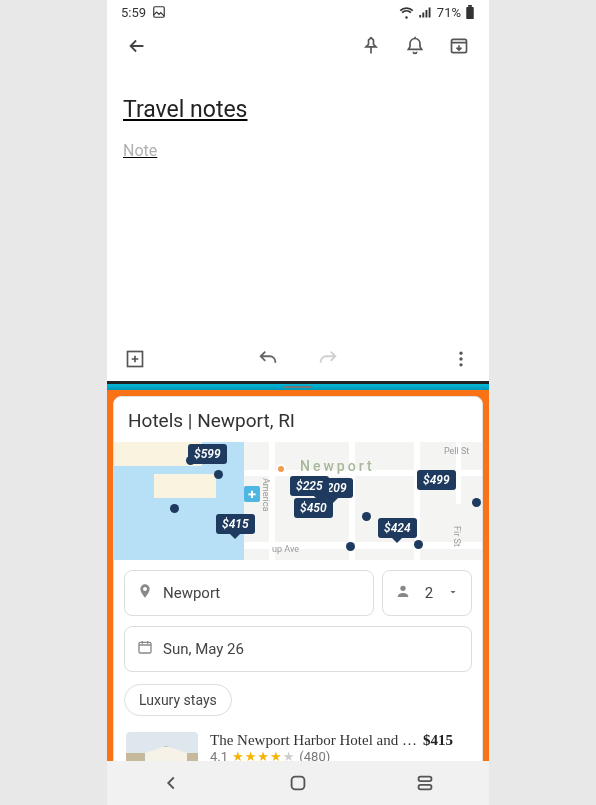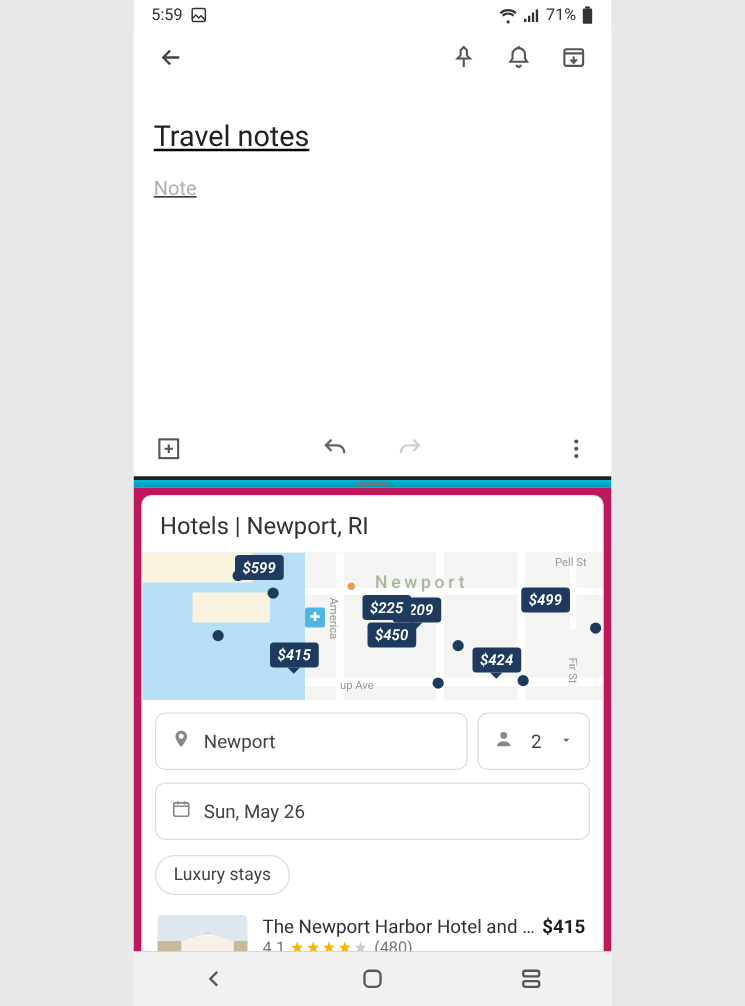--- a/index.html
+++ b/index.html
@@ -90,21 +90,21 @@
     position:absolute;
     left:50%; top:2px;
     width:28px; height:2px;
     background:#777;
     border-radius:2px;
     transform:translateX(-50%);
   }
   
   .hotels-pane {
     flex:1;
-    background:#be185d;
+    background:#f97316;
     overflow:hidden;
     position:relative;
   }
   .hotels-card {
     margin: 6px 6px 0 6px;
     background:#fff;
     border:1px solid #e0e0e0;
     border-radius:8px 8px 0 0;
     overflow:hidden;
   }
@@ -425,21 +425,21 @@
           </div>
         </div>
         <div class="chips-row">
           <div class="chip">Luxury stays</div>
         </div>
       </div>
 
       <div class="result">
         <div class="thumb"></div>
         <div class="result-text">
-          <div style="display:flex;align-items:flex-start;">
+          <div style="display:flex;align-items:flex-start;font-family:Liberation Serif, serif;">
             <div class="result-title">The Newport Harbor Hotel and …</div>
             <div class="result-price">$415</div>
           </div>
           <div class="result-meta">
             <span>4.1</span>
             <span class="stars">★★★★<span class="grey">★</span></span>
             <span>(480)</span>
           </div>
         </div>
       </div>

